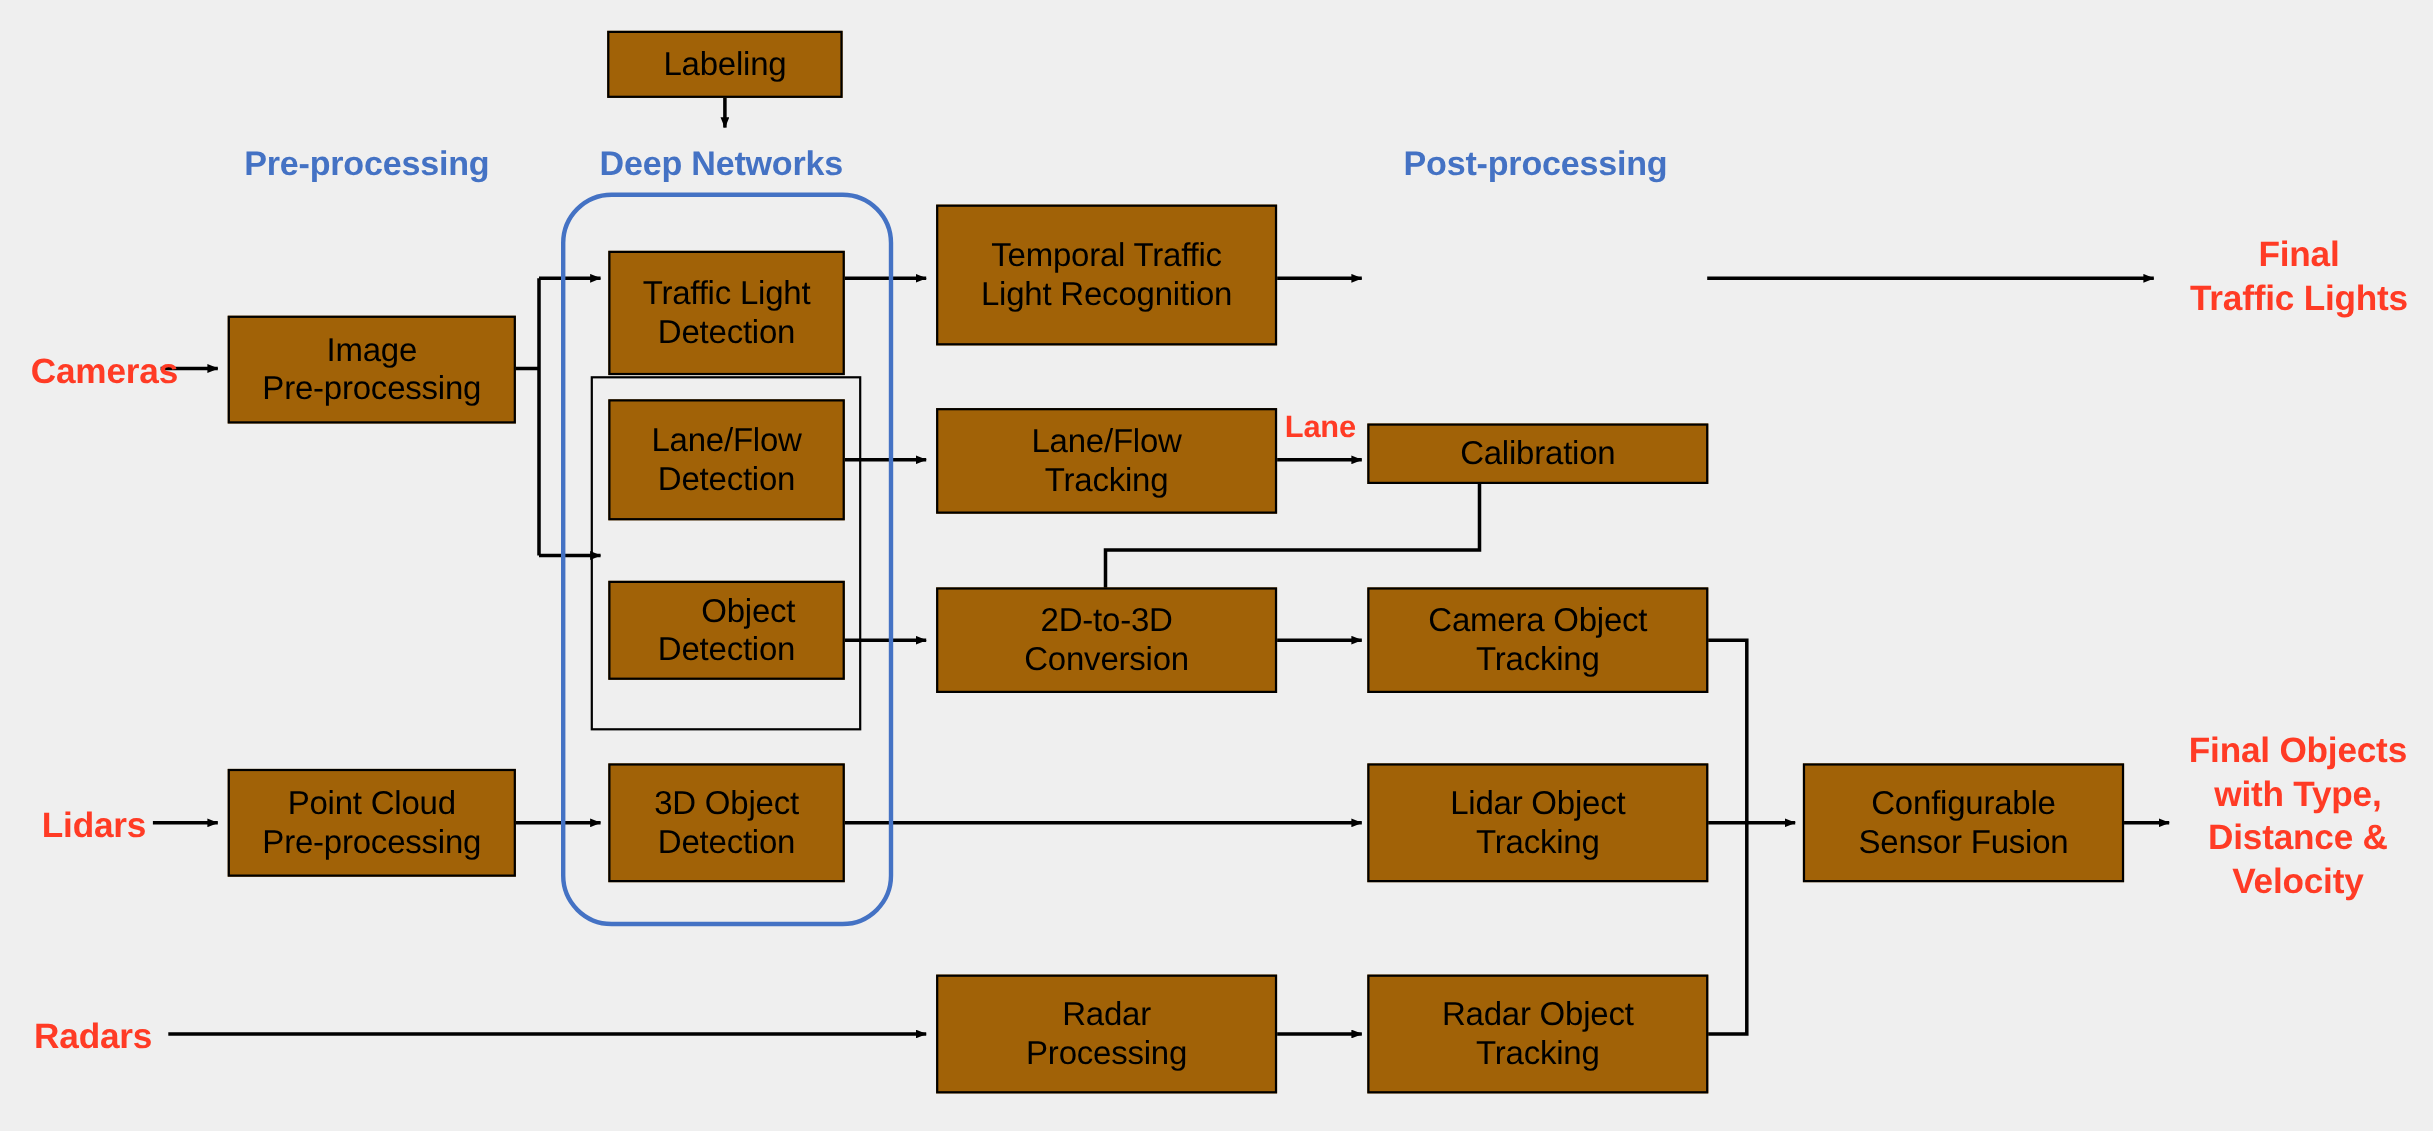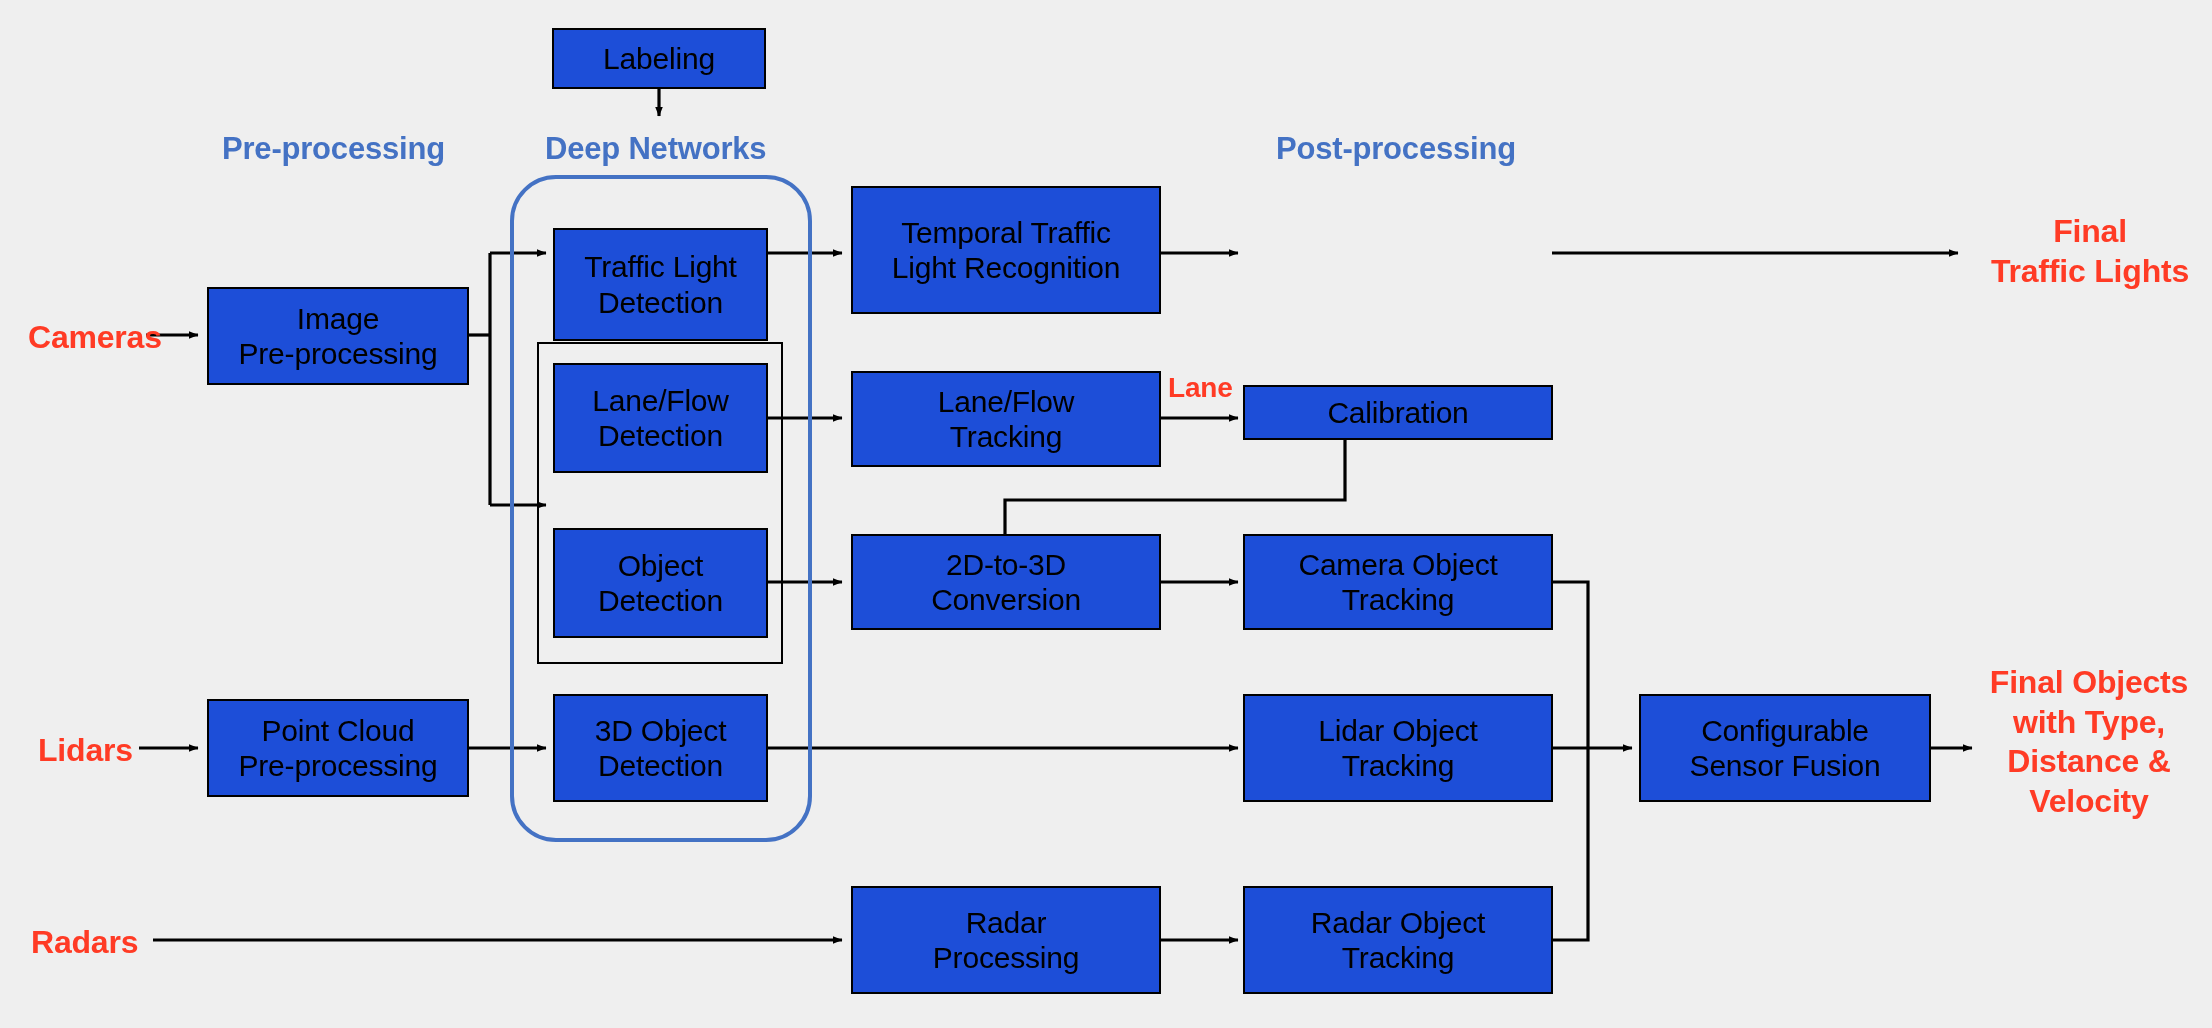--- a/index.html
+++ b/index.html
@@ -19,21 +19,21 @@
     position: absolute;
     left: 0; top: 0;
     width: 2212px;
     height: 1028px;
     pointer-events: none;
   }
   .node {
     position: absolute;
     box-sizing: border-box;
     border: 2.5px solid #000;
-    background: #1d4ed8;
+    background: #a16207;
     display: flex;
     align-items: center;
     justify-content: center;
     text-align: center;
     color: #000;
     font-size: 30px;
     line-height: 1.18;
     letter-spacing: -0.2px;
     padding: 2px 6px;
   }
@@ -185,21 +185,21 @@
     </div>
   </div>
 
   <div class="node" style="left:553px; top:363px; width:215px; height:110px;">
     <div>
       <div>Lane/Flow</div>
       <div>Detection</div>
     </div>
   </div>
 
-  <div class="node" style="left:553px; top:528px; width:215px; height:110px;">
+  <div class="node" style="left:553px; top:528px; width:215px; height:90px;text-align:right;">
     <div>
       <div>Object</div>
       <div>Detection</div>
     </div>
   </div>
 
   <div class="node" style="left:553px; top:694px; width:215px; height:108px;">
     <div>
       <div>3D Object</div>
       <div>Detection</div>

